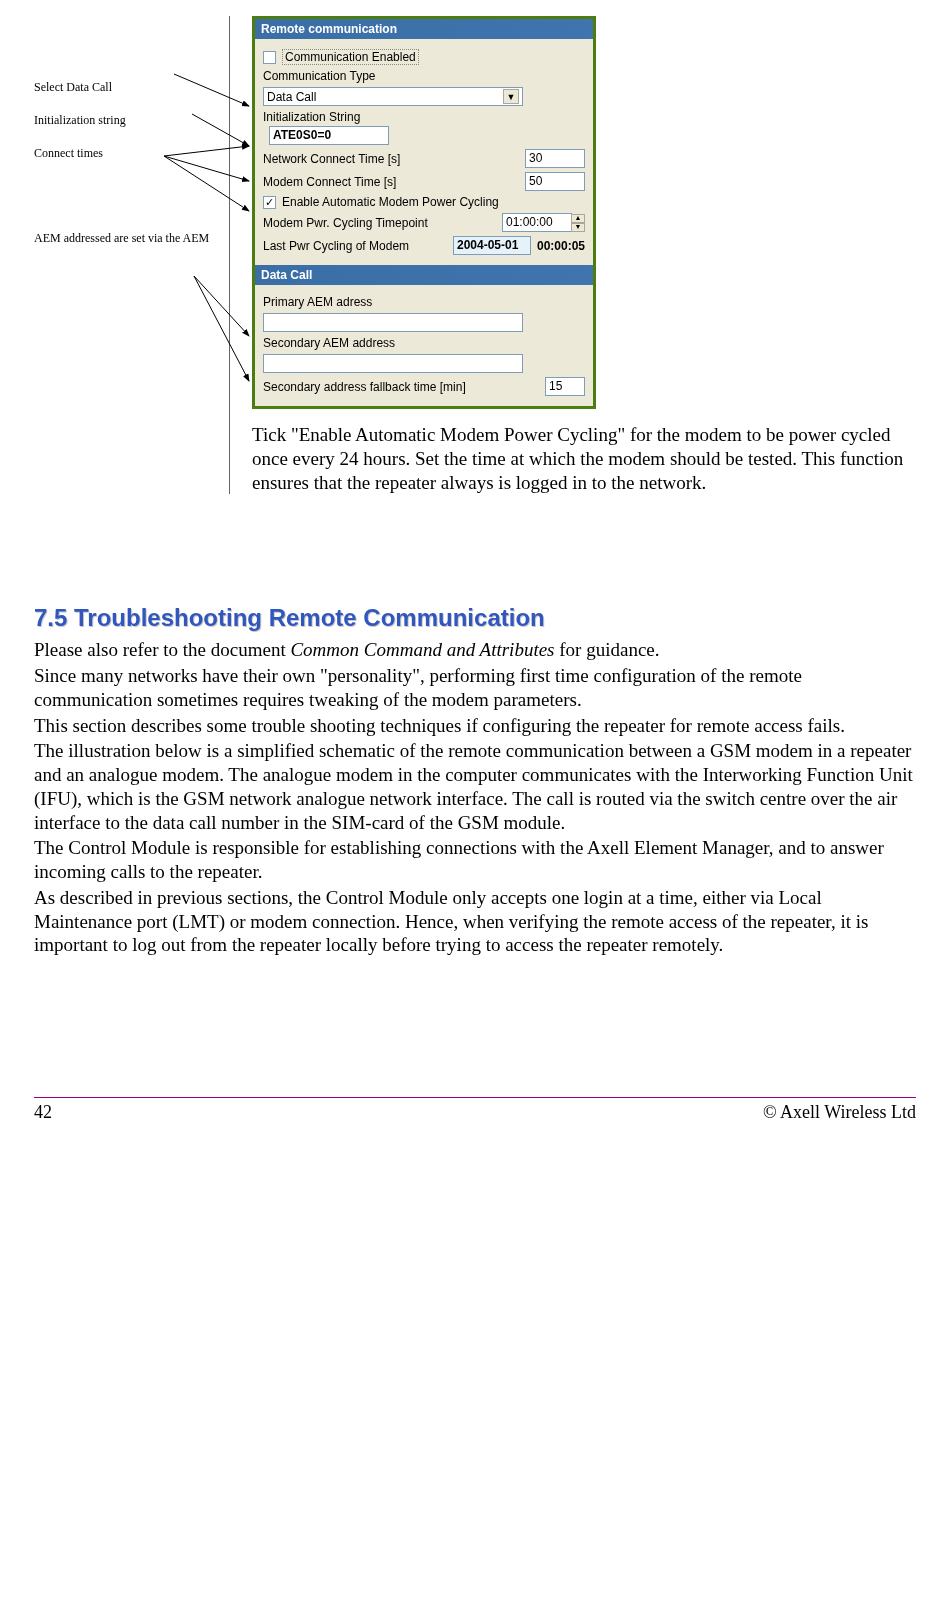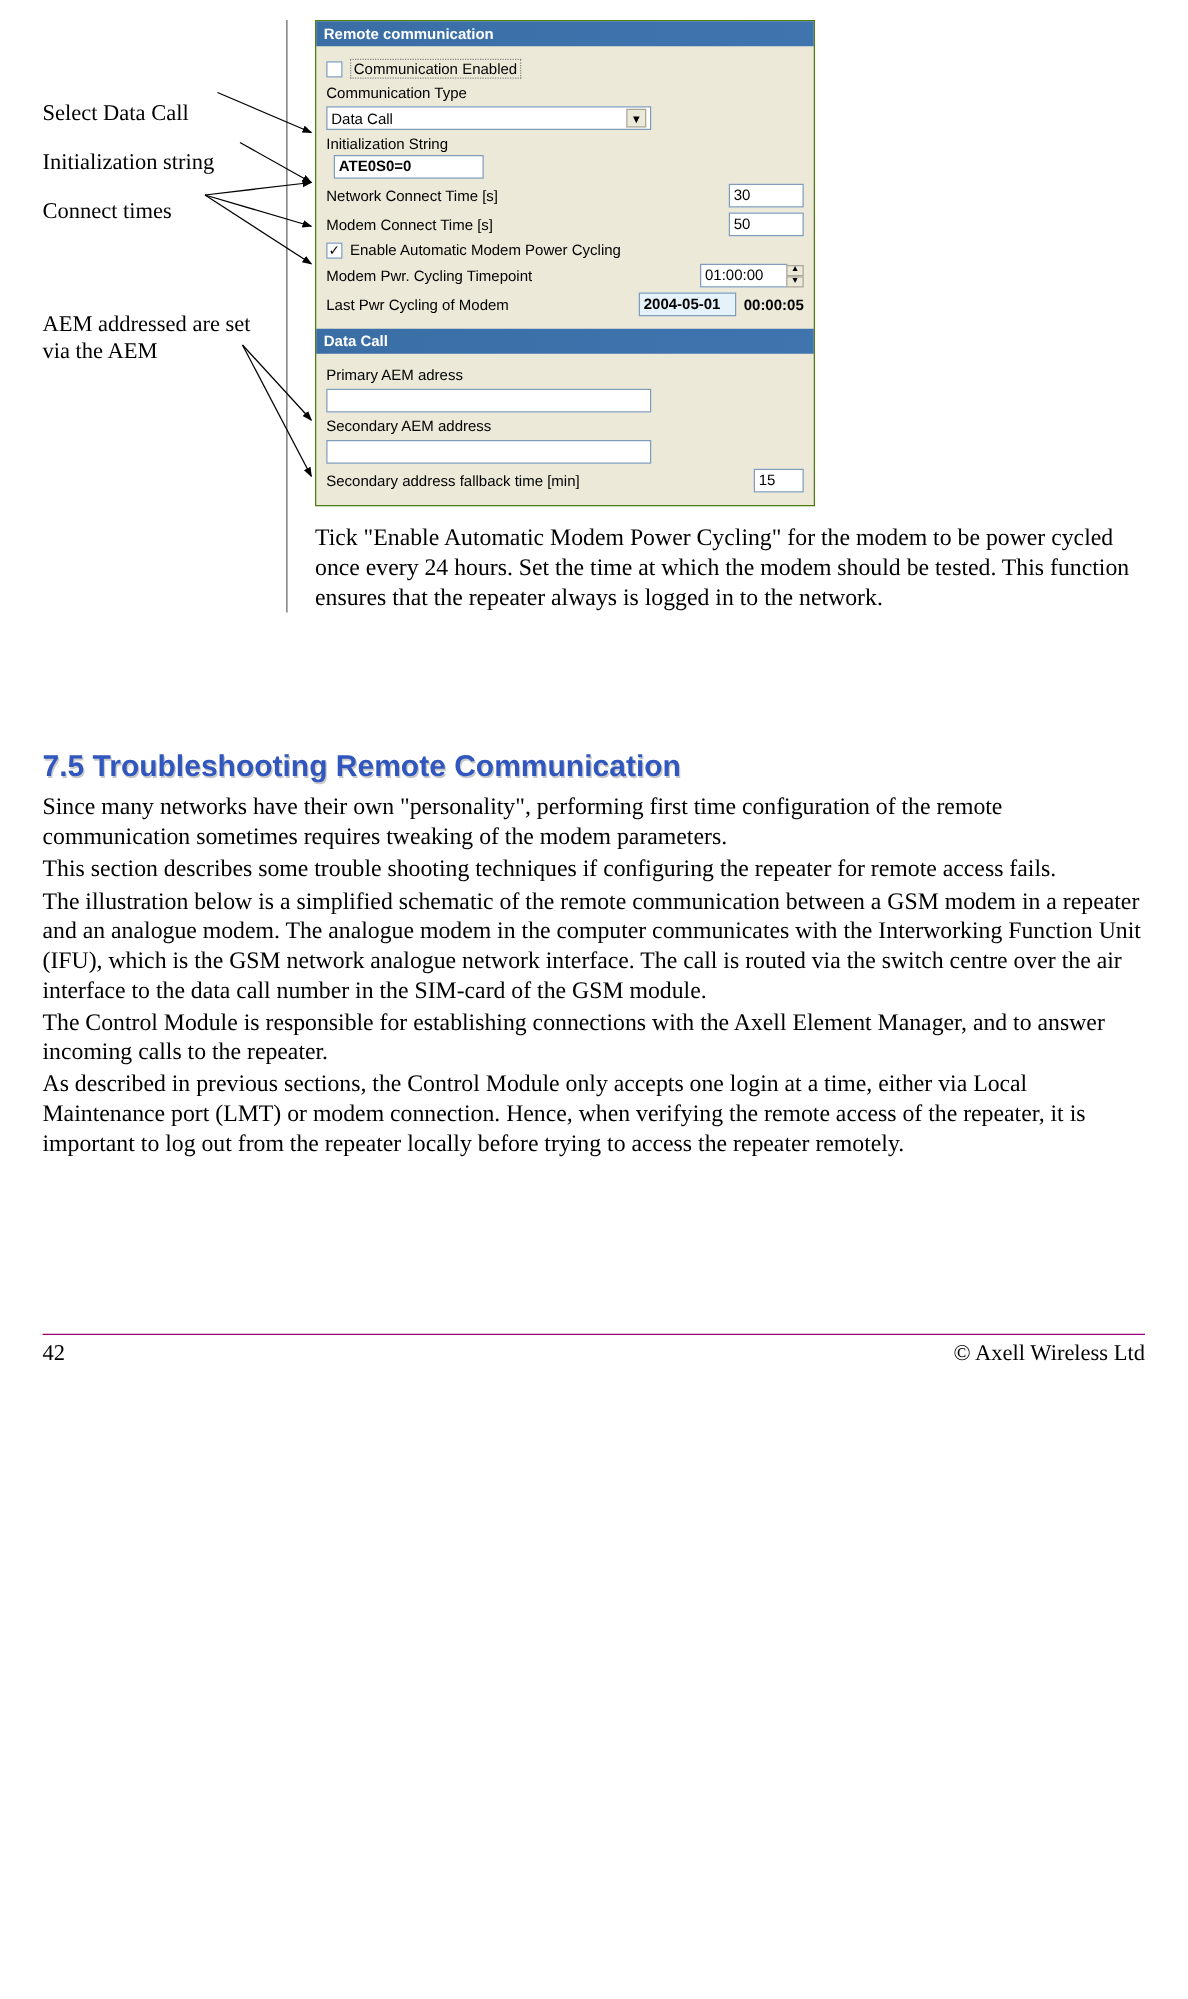--- a/index.html
+++ b/index.html
@@ -59,21 +59,21 @@
   }
 
   .content-top {
     display: flex;
     margin-top: 0;
   }
   .callouts {
     width: 195px;
     flex-shrink: 0;
     font-family: "Times New Roman", serif;
-    font-size: 18px;
+    font-size: 12px;
     padding-top: 64px;
     position: relative;
   }
   .callouts .co {
     margin-bottom: 18px;
     white-space: nowrap;
   }
   .callouts .co-aem {
     margin-top: 70px;
     white-space: normal;
@@ -86,22 +86,22 @@
     margin-right: 22px;
   }
 
   .right-top {
     flex: 1;
     padding-top: 0;
   }
 
   
   .winpanel {
-    width: 400px;
-    border: 1px solid #4d7c0f;
+    width: 344px;
+    border: 3px solid #4d7c0f;
     background: #ece9d8;
     font-family: Tahoma, Arial, sans-serif;
     font-size: 12px;
     color: #000;
   }
   .winpanel .section-hdr {
     background: linear-gradient(to right,#3a6ea5,#3f74af);
     color: #fff;
     font-weight: bold;
     padding: 3px 6px;
@@ -340,20 +340,23 @@
       <line x1="130" y1="140" x2="215" y2="130" stroke="#000" stroke-width="1" marker-end="url(#ah)"></line>
       <line x1="130" y1="140" x2="215" y2="165" stroke="#000" stroke-width="1" marker-end="url(#ah)"></line>
       <line x1="130" y1="140" x2="215" y2="195" stroke="#000" stroke-width="1" marker-end="url(#ah)"></line>
       <line x1="160" y1="260" x2="215" y2="320" stroke="#000" stroke-width="1" marker-end="url(#ah)"></line>
       <line x1="160" y1="260" x2="215" y2="365" stroke="#000" stroke-width="1" marker-end="url(#ah)"></line>
     </svg>
   </div>
 
   <div class="section-heading">7.5  Troubleshooting Remote Communication</div>
   <div class="body-text">
+    <p>
+      <span>Please also refer to the document </span><span class="italic">Common Command and Attributes</span><span> for guidance.</span>
+    </p>
     <p>Since many networks have their own "personality", performing first time configuration of the remote communication sometimes requires tweaking of the modem parameters.</p>
     <p>This section describes some trouble shooting techniques if configuring the repeater for remote access fails.</p>
     <p>The illustration below is a simplified schematic of the remote communication between a GSM modem in a repeater and an analogue modem. The analogue modem in the computer communicates with the Interworking Function Unit (IFU), which is the GSM network analogue network interface. The call is routed via the switch centre over the air interface to the data call number in the SIM-card of the GSM module.</p>
     <p>The Control Module is responsible for establishing connections with the Axell Element Manager, and to answer incoming calls to the repeater.</p>
     <p>As described in previous sections, the Control Module only accepts one login at a time, either via Local Maintenance port (LMT) or modem connection. Hence, when verifying the remote access of the repeater, it is important to log out from the repeater locally before trying to access the repeater remotely.</p>
   </div>
 
   <div class="footer">
     <span>42</span>
     <span>© Axell Wireless Ltd</span>

